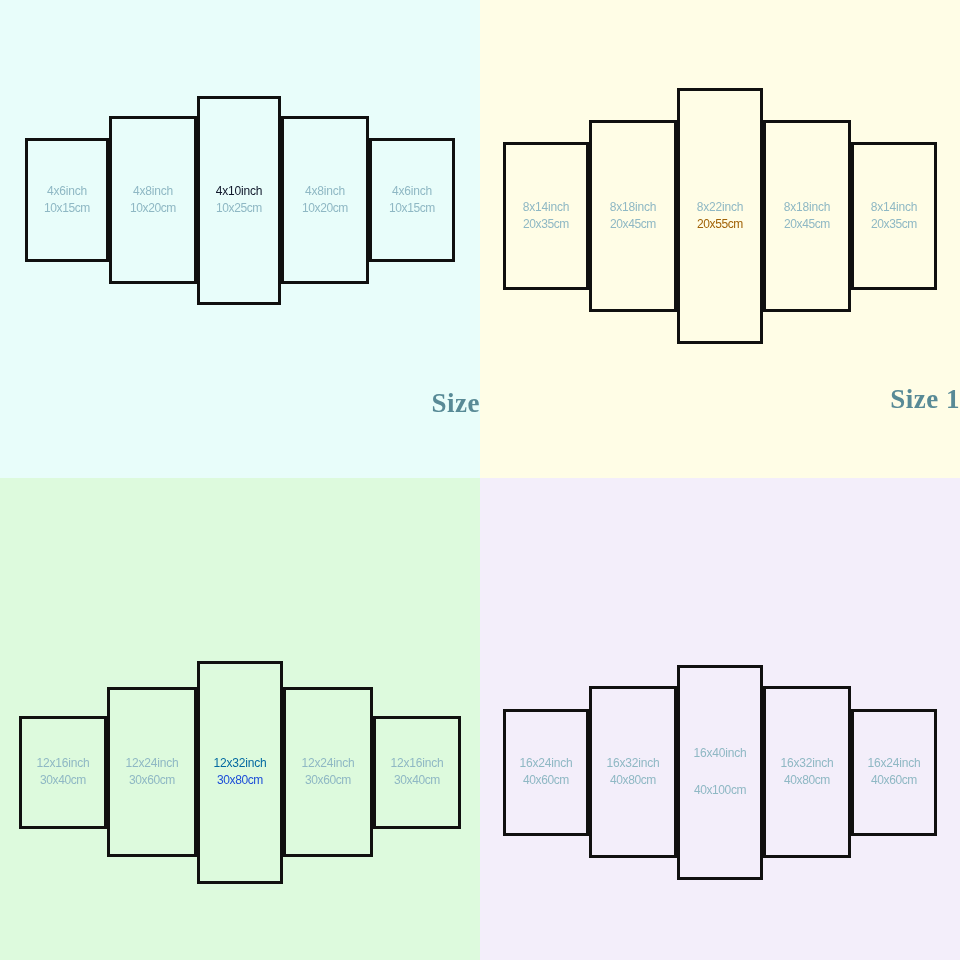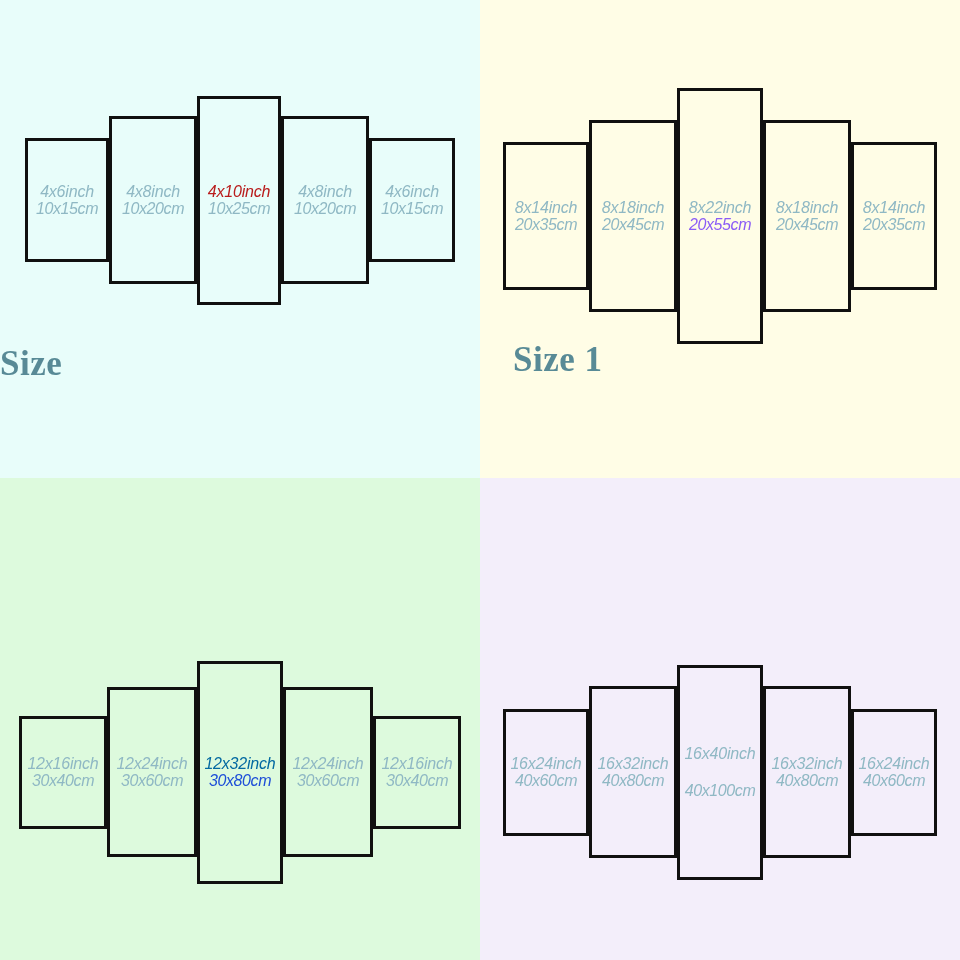--- a/index.html
+++ b/index.html
@@ -35,37 +35,37 @@
     border:3px solid #10100f;
     display:flex;
     flex-direction:column;
     align-items:center;
     justify-content:center;
     background:transparent;
     flex:0 0 auto;
   }
   .panel-label{
     color:#8fb8c4;
-    font-size:16px;
+    font-size:12px;
     line-height:17px;
     letter-spacing:-0.2px;
     text-align:center;
     white-space:nowrap;
-    font-style:italic;
   }
   .panel-label.metric{letter-spacing:-0.4px;}
   .size-title{
     position:absolute;
     left:0;right:0;
-    text-align:left;
+    text-align:right;
     font-family:"Liberation Serif", serif;
     font-weight:bold;
     color:#588a96;
-    font-size:35px;
+    font-size:27px;
     letter-spacing:0.5px;
+    margin-top:44px;
   }
 
   
   .q-a .panel-row{top:0;height:400px;}
   .q-a .size-title{top:344px;}
   .q-b .panel-row{top:16px;height:400px;}
   .q-b .size-title{top:340px;padding-left:33px;}
   .q-c .panel-row{top:94px;height:400px;}
   .q-d .panel-row{top:94px;height:400px;}
 </style>
@@ -78,21 +78,21 @@
       <div class="panel-row">
         <div class="panel" style="width: 84px; height: 124px; border-color: rgb(16, 16, 15);">
           <div class="panel-label" style="color: rgb(143, 184, 196);">4x6inch</div>
           <div class="panel-label metric" style="color: rgb(143, 184, 196);">10x15cm</div>
         </div>
         <div class="panel" style="width: 88px; height: 168px; border-color: rgb(16, 16, 15);">
           <div class="panel-label" style="color: rgb(143, 184, 196);">4x8inch</div>
           <div class="panel-label metric" style="color: rgb(143, 184, 196);">10x20cm</div>
         </div>
         <div class="panel" style="width: 84px; height: 209px; border-color: rgb(16, 16, 15);">
-          <div class="panel-label" style="color: #b91c1c;">4x10inch</div>
+          <div class="panel-label" style="color: #0f172a;">4x10inch</div>
           <div class="panel-label metric" style="color: rgb(143, 184, 196);">10x25cm</div>
         </div>
         <div class="panel" style="width: 88px; height: 168px; border-color: rgb(16, 16, 15);">
           <div class="panel-label" style="color: rgb(143, 184, 196);">4x8inch</div>
           <div class="panel-label metric" style="color: rgb(143, 184, 196);">10x20cm</div>
         </div>
         <div class="panel" style="width: 86px; height: 124px; border-color: rgb(16, 16, 15);">
           <div class="panel-label" style="color: rgb(143, 184, 196);">4x6inch</div>
           <div class="panel-label metric" style="color: rgb(143, 184, 196);">10x15cm</div>
         </div>
@@ -104,21 +104,21 @@
         <div class="panel" style="width: 86px; height: 148px; border-color: rgb(16, 16, 15);">
           <div class="panel-label" style="color: rgb(143, 184, 196);">8x14inch</div>
           <div class="panel-label metric" style="color: rgb(143, 184, 196);">20x35cm</div>
         </div>
         <div class="panel" style="width: 88px; height: 192px; border-color: rgb(16, 16, 15);">
           <div class="panel-label" style="color: rgb(143, 184, 196);">8x18inch</div>
           <div class="panel-label metric" style="color: rgb(143, 184, 196);">20x45cm</div>
         </div>
         <div class="panel" style="width: 86px; height: 256px; border-color: rgb(16, 16, 15);">
           <div class="panel-label" style="color: rgb(143, 184, 196);">8x22inch</div>
-          <div class="panel-label metric" style="color: #8b5cf6;">20x55cm</div>
+          <div class="panel-label metric" style="color: #a16207;">20x55cm</div>
         </div>
         <div class="panel" style="width: 88px; height: 192px; border-color: rgb(16, 16, 15);">
           <div class="panel-label" style="color: rgb(143, 184, 196);">8x18inch</div>
           <div class="panel-label metric" style="color: rgb(143, 184, 196);">20x45cm</div>
         </div>
         <div class="panel" style="width: 86px; height: 148px; border-color: rgb(16, 16, 15);">
           <div class="panel-label" style="color: rgb(143, 184, 196);">8x14inch</div>
           <div class="panel-label metric" style="color: rgb(143, 184, 196);">20x35cm</div>
         </div>
       </div>

